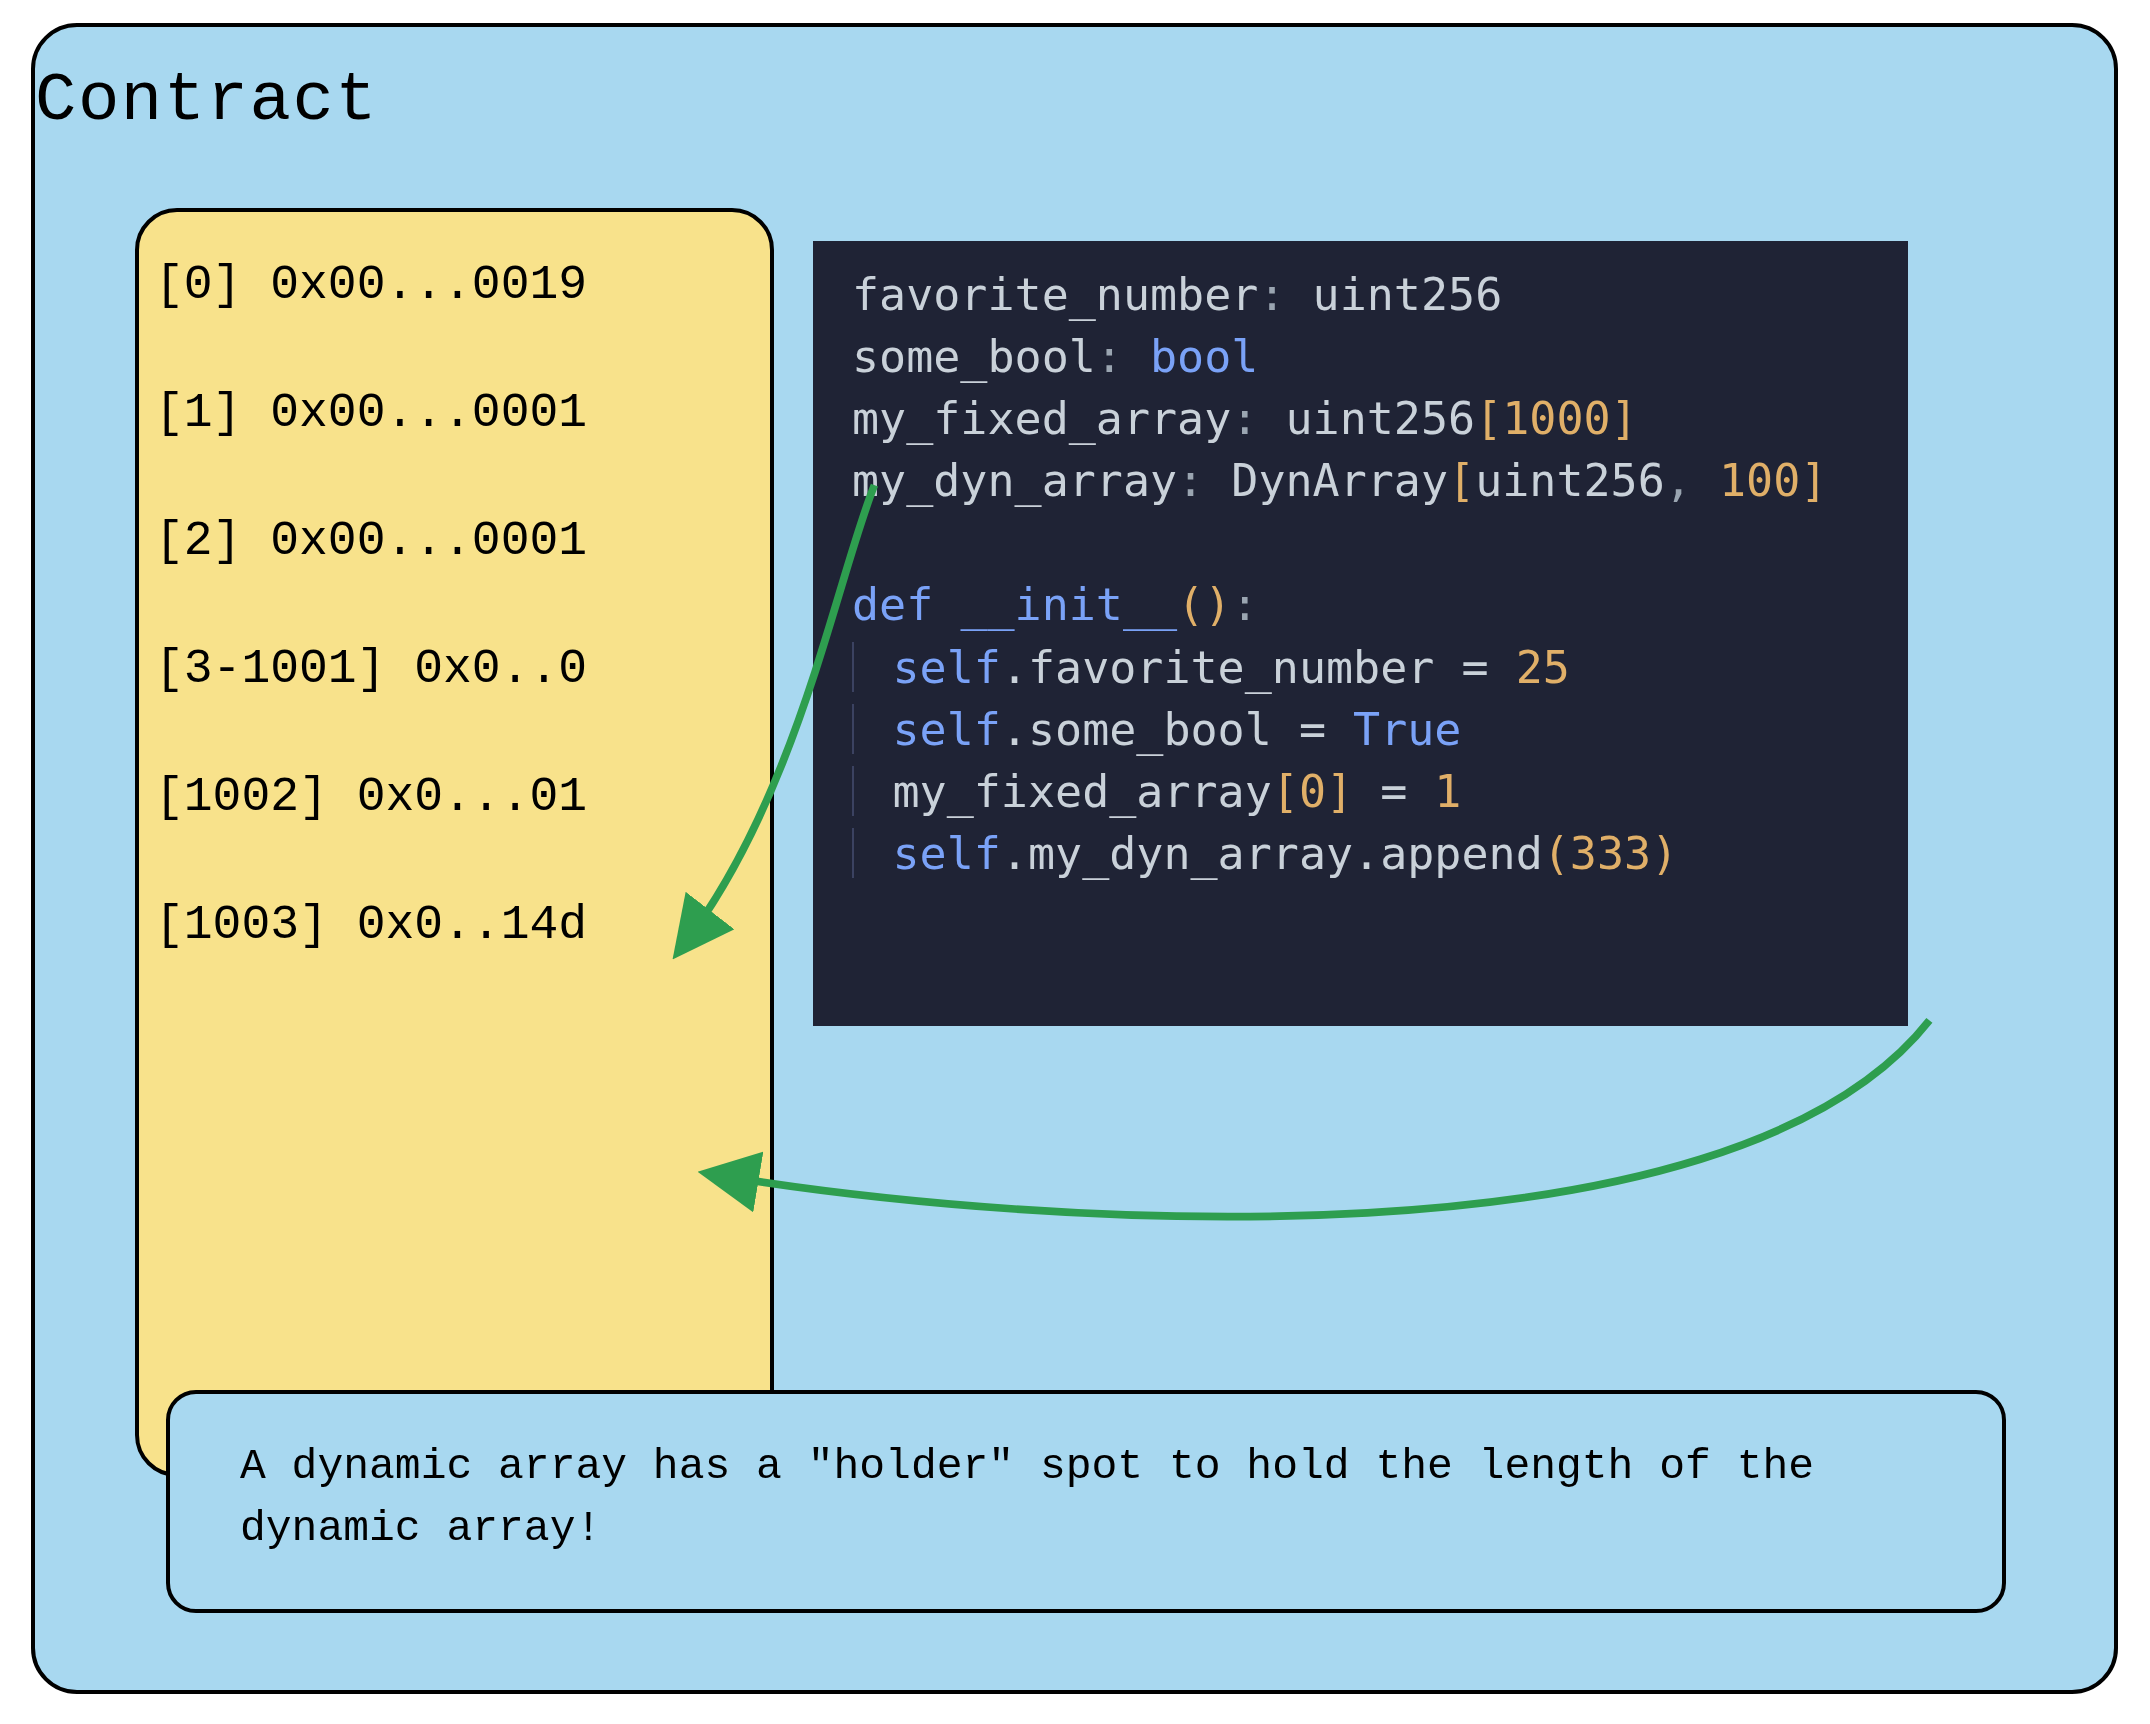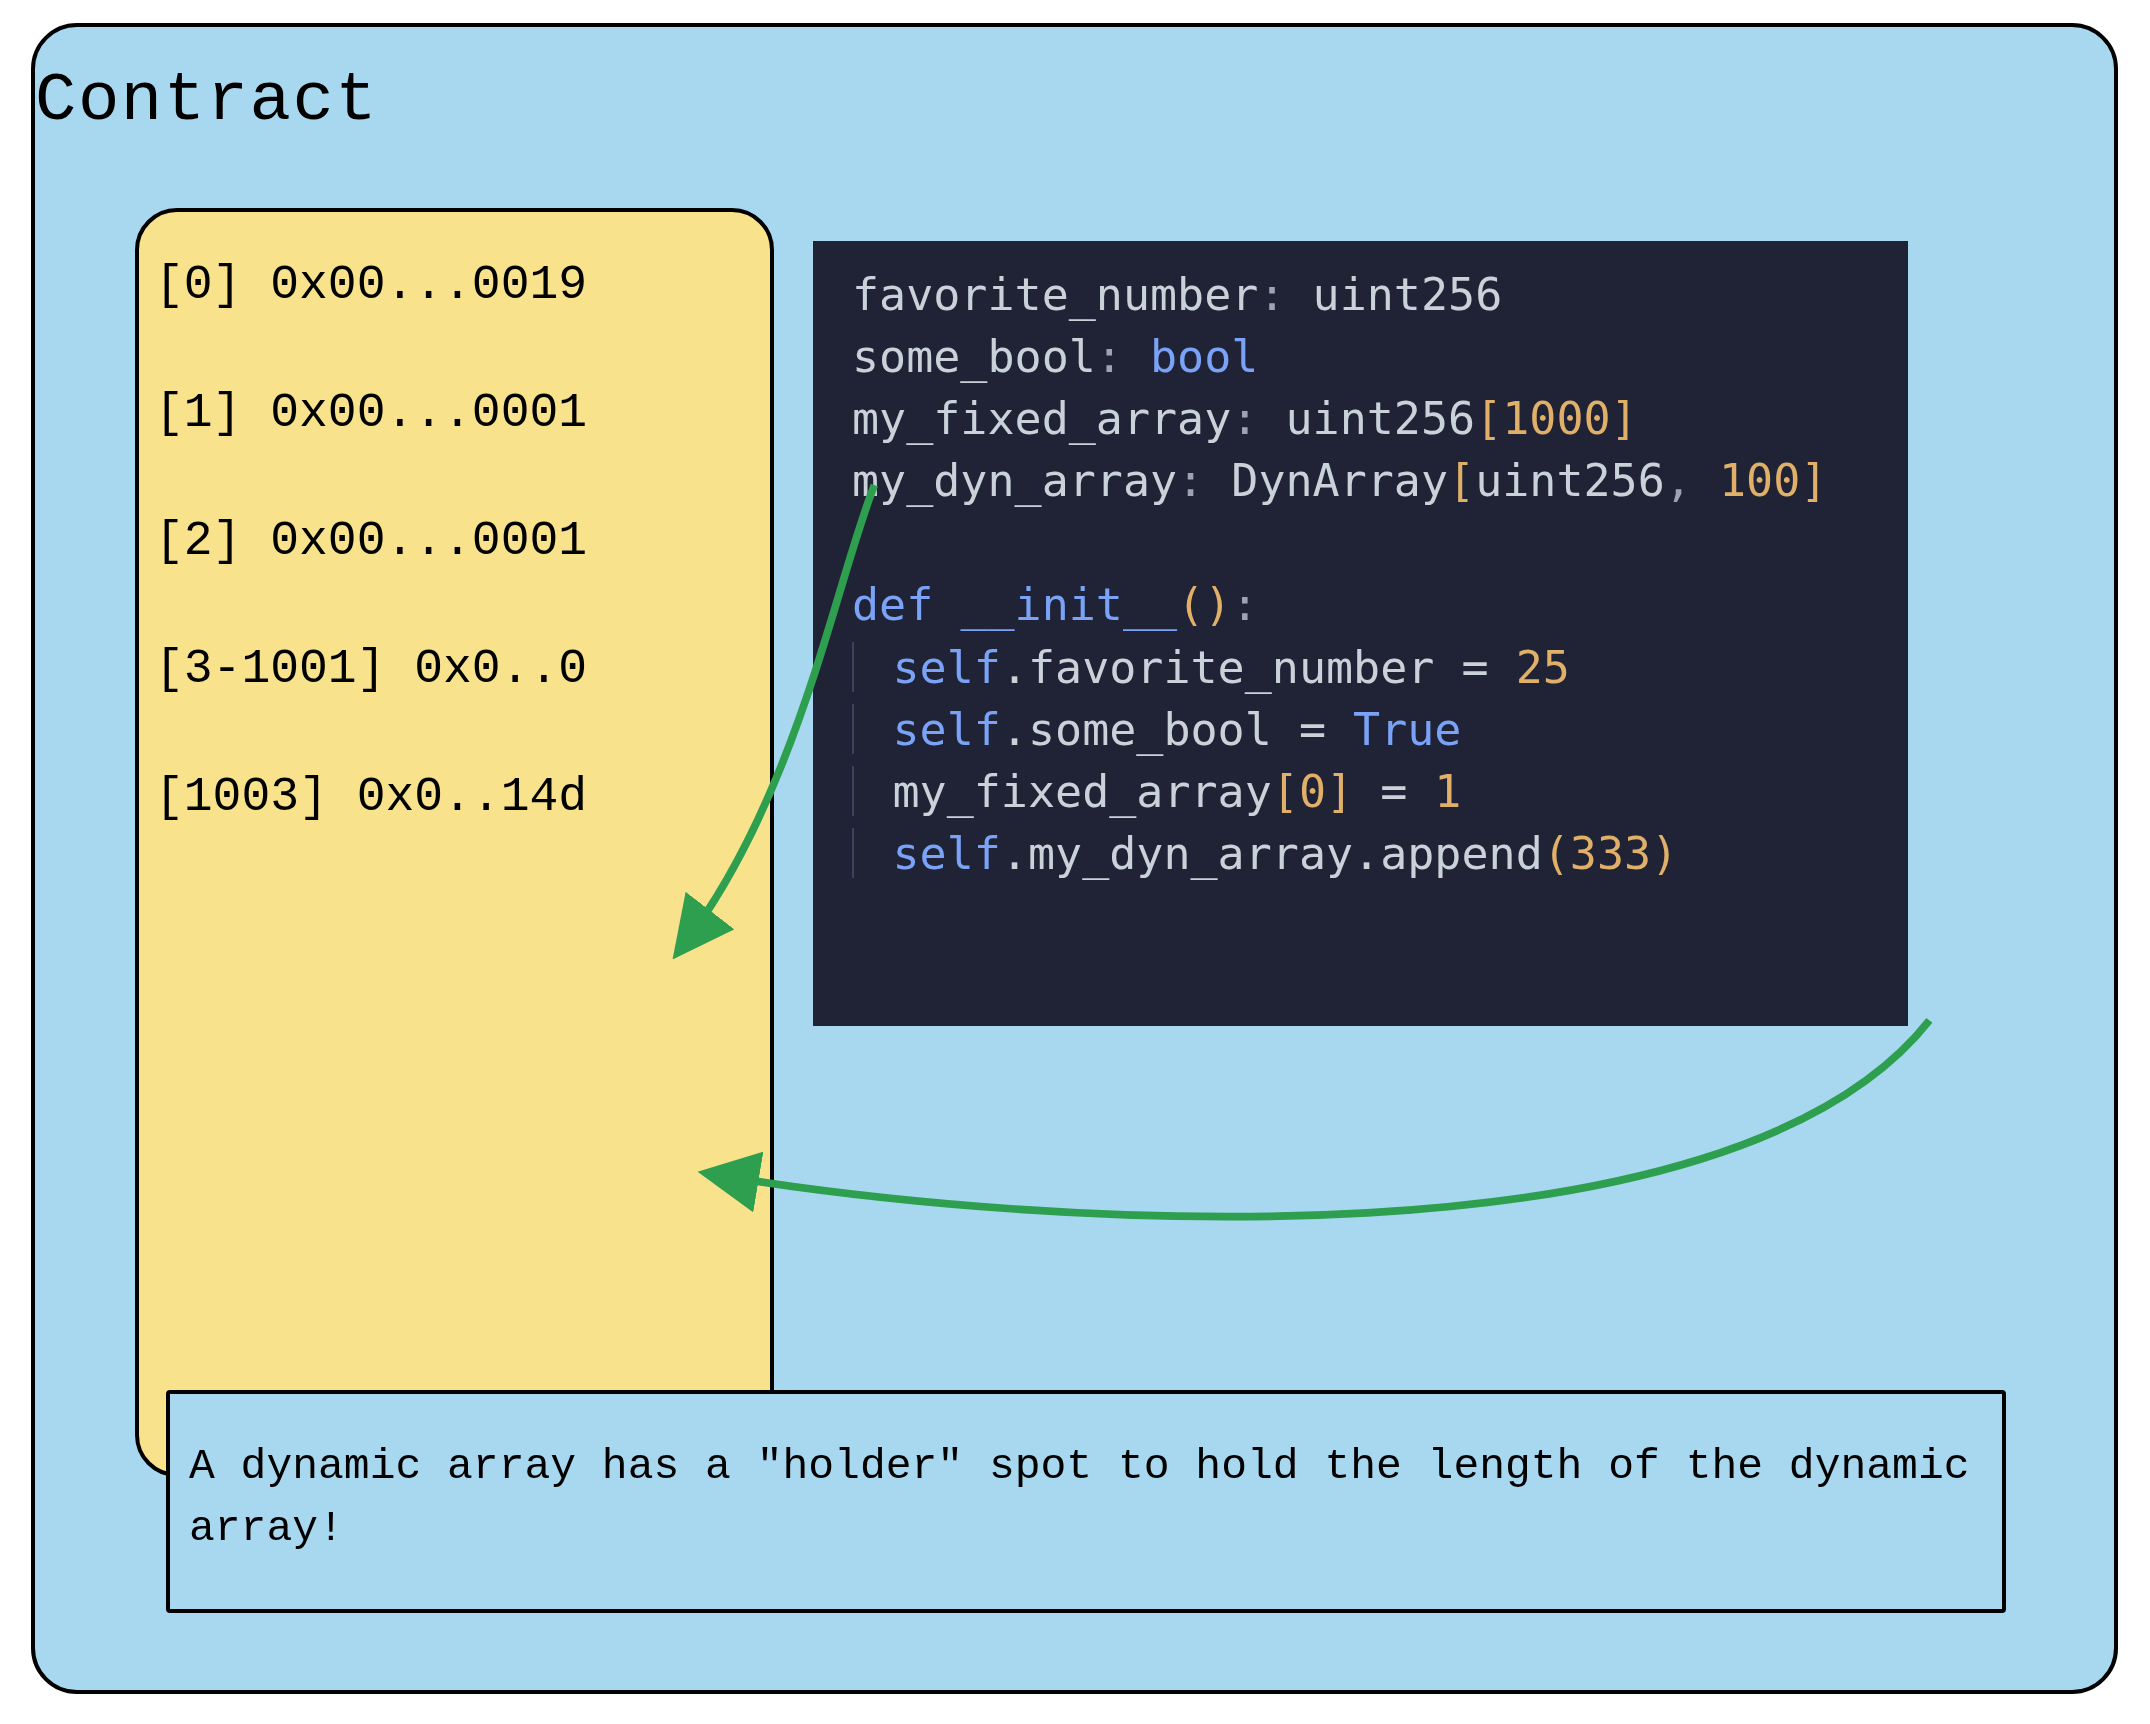--- a/index.html
+++ b/index.html
@@ -87,22 +87,22 @@
   }
 
   .caption-box {
     position: absolute;
     left: 131px;
     top: 1363px;
     width: 1840px;
     height: 223px;
     background: #a8d8f0;
     border: 4.6px solid #000;
-    border-radius: 4px;
-    padding: 42px 19px;
+    border-radius: 30px;
+    padding: 42px 70px;
     font-family: "Courier New", monospace;
     font-size: 43px;
     color: #000;
     line-height: 1.45;
   }
 
   svg.arrows {
     position: absolute;
     left: 0; top: 0;
     width: 2087px;
@@ -115,20 +115,21 @@
 
 <div class="canvas">
   <div class="outer">
     <div class="title">Contract</div>
 
     <div class="storage-box">
       <div class="slot">[0] 0x00...0019</div>
       <div class="slot">[1] 0x00...0001</div>
       <div class="slot">[2] 0x00...0001</div>
       <div class="slot">[3-1001] 0x0..0</div>
+      <div class="slot">[1002] 0x0...01</div>
       <div class="slot">[1003] 0x0..14d</div>
     </div>
 
     <div class="code-box">
       <div>
         <span class="tok-name">favorite_number</span><span class="tok-dim">: </span><span class="tok-type">uint256</span>
       </div>
       <div>
         <span class="tok-name">some_bool</span><span class="tok-dim">: </span><span class="tok-kw">bool</span>
       </div>

